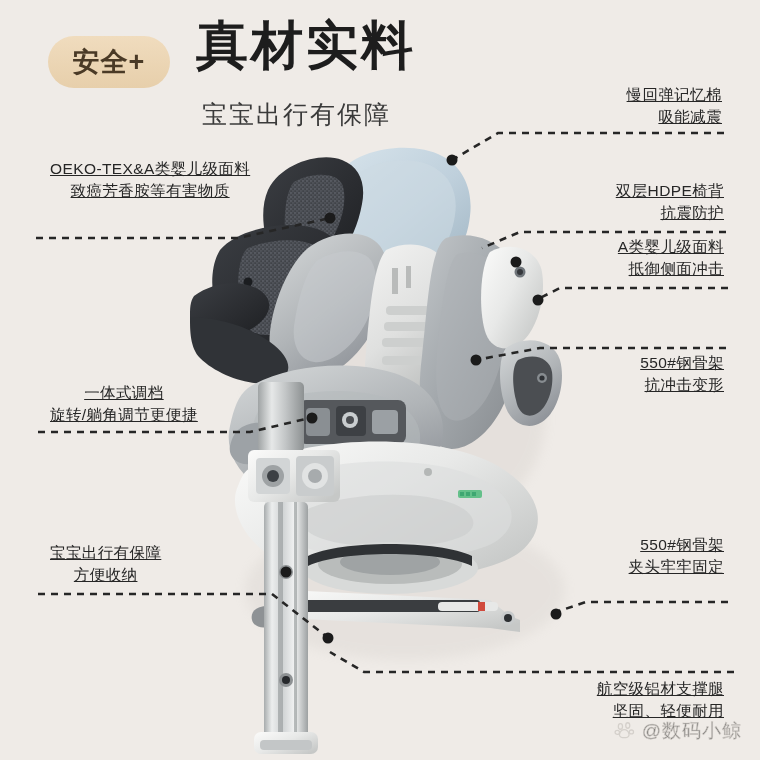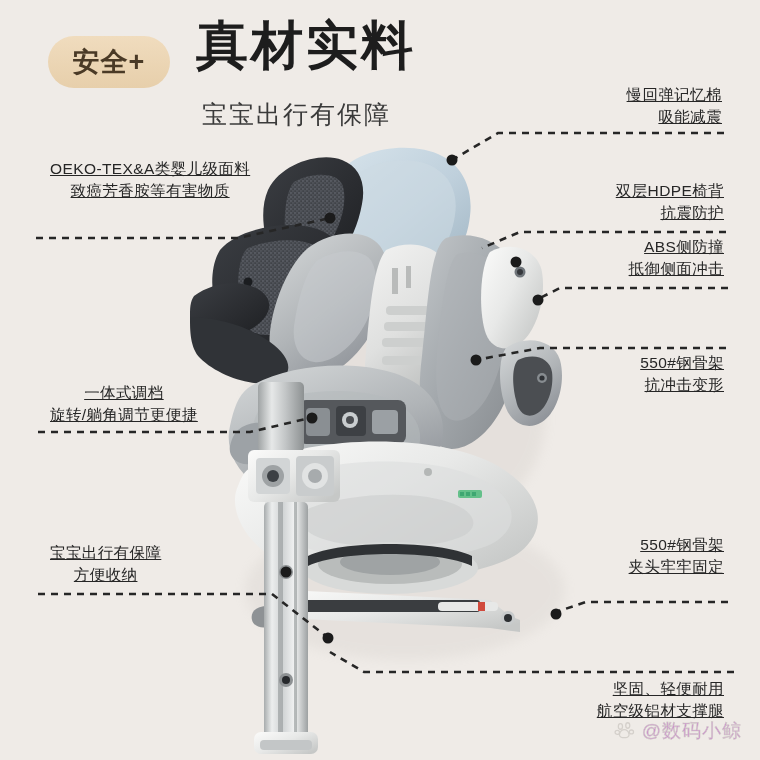--- a/index.html
+++ b/index.html
@@ -51,21 +51,21 @@
   
   #product{position:absolute;left:190px;top:120px;width:400px;height:640px;}
 
   
   .wm{
     position:absolute;right:18px;bottom:16px;
     display:flex;align-items:center;gap:6px;
     opacity:.45;
   }
   .wm-txt{
-    font-size:19px;color:#a21caf;letter-spacing:1px;
+    font-size:19px;color:#000000;letter-spacing:1px;
     -webkit-text-stroke:0.6px #b0aba5;
   }
 </style>
 </head>
 <body>
 
 <div id="stage">
 
   <div class="hdr">
     <div class="badge">
@@ -333,21 +333,21 @@
     <div class="ln">慢回弹记忆棉</div>
     <div class="ln">吸能减震</div>
   </div>
 
   <div class="callout right" style="right:36px;top:180px;">
     <div class="ln">双层HDPE椅背</div>
     <div class="ln">抗震防护</div>
   </div>
 
   <div class="callout right" style="right:36px;top:236px;">
-    <div class="ln">ABS侧防撞</div>
+    <div class="ln">A类婴儿级面料</div>
     <div class="ln">抵御侧面冲击</div>
   </div>
 
   <div class="callout right" style="right:36px;top:352px;">
     <div class="ln">550#钢骨架</div>
     <div class="ln">抗冲击变形</div>
   </div>
 
   <div class="callout left" style="left:44px;top:382px;">
     <div class="ln">一体式调档</div>
@@ -358,22 +358,22 @@
     <div class="ln">宝宝出行有保障</div>
     <div class="ln">方便收纳</div>
   </div>
 
   <div class="callout right" style="right:36px;top:534px;">
     <div class="ln">550#钢骨架</div>
     <div class="ln">夹头牢牢固定</div>
   </div>
 
   <div class="callout right" style="right:36px;top:678px;">
+    <div class="ln">航空级铝材支撑腿</div>
     <div class="ln">坚固、轻便耐用</div>
-    <div class="ln">航空级铝材支撑腿</div>
   </div>
 
   <div class="wm">
     <svg width="22" height="22" viewBox="0 0 24 24">
       <g fill="none" stroke="#b5b0aa" stroke-width="1.4">
         <ellipse cx="7" cy="7" rx="2.3" ry="3.1"></ellipse>
         <ellipse cx="15" cy="6" rx="2.2" ry="3"></ellipse>
         <ellipse cx="3.6" cy="13.5" rx="2.4" ry="2.1"></ellipse>
         <ellipse cx="19" cy="13" rx="2.3" ry="2.1"></ellipse>
         <path d="M11.3 10.6c2.4 0 4.4 2.2 5 4.4.6 2.3-.9 4.2-3.2 4.2h-3.8c-2.3 0-3.8-1.9-3.2-4.2.6-2.2 2.8-4.4 5.2-4.4z"></path>

